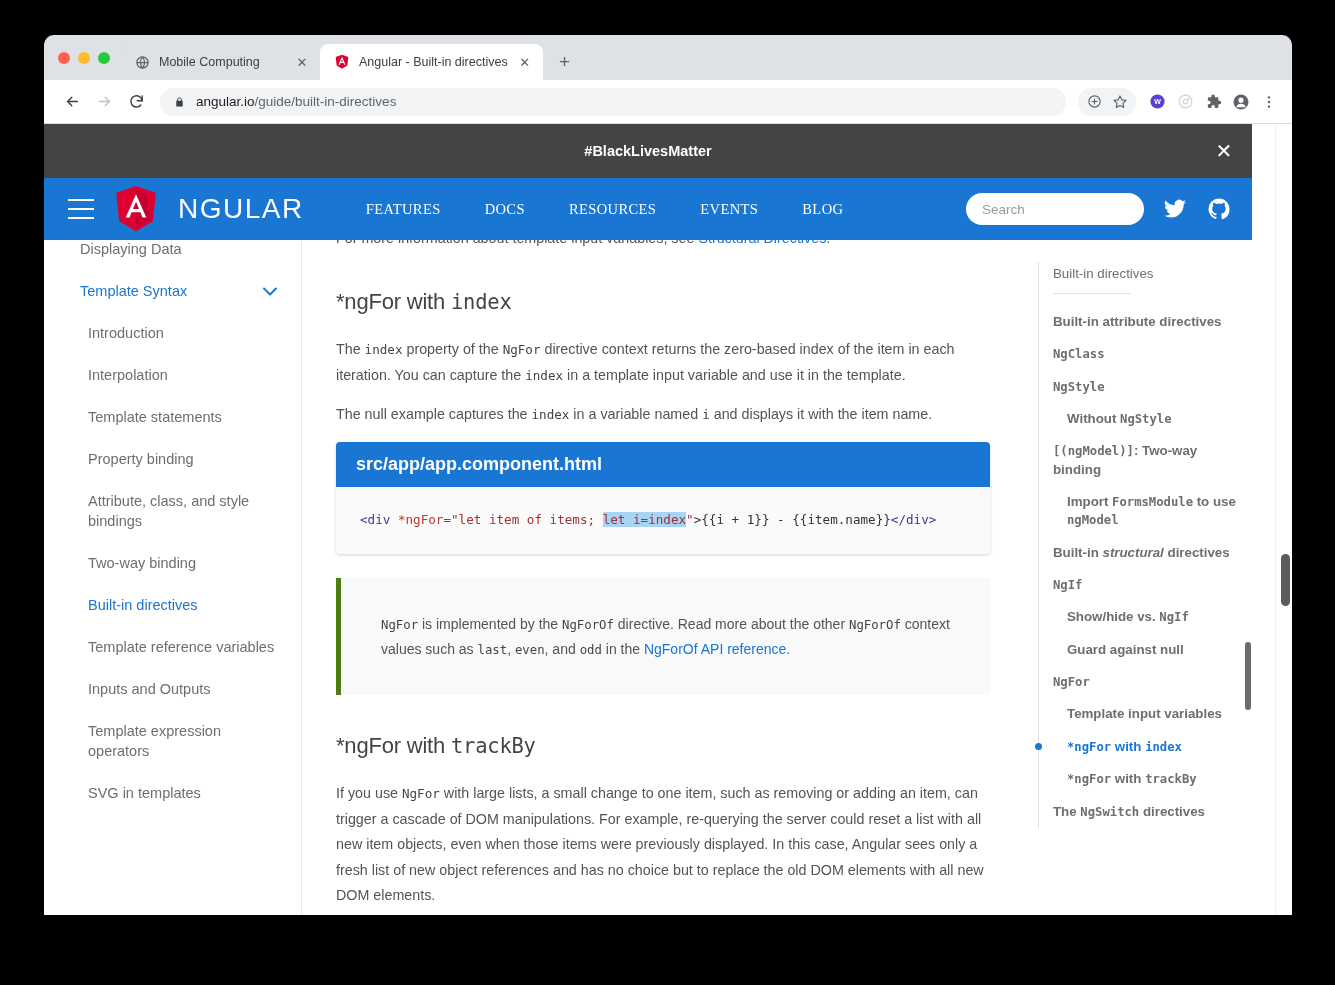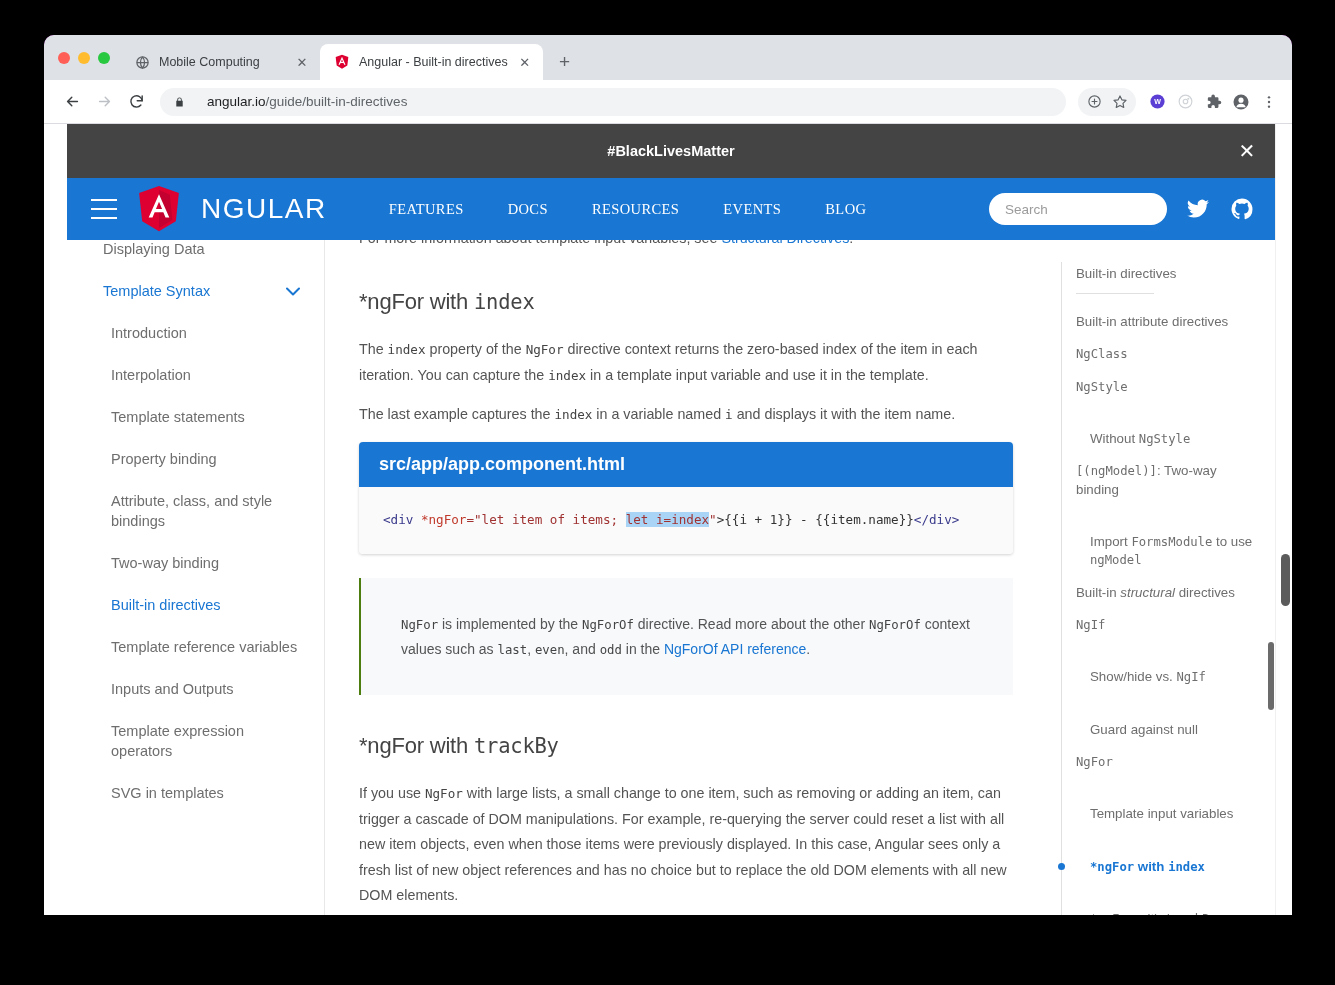--- a/index.html
+++ b/index.html
@@ -92,41 +92,40 @@
     background: #f1f3f4;
     border-radius: 14px;
     display: flex; align-items: center;
     gap: 10px;
     padding: 0 12px 0 14px;
     margin: 0 8px 0 6px;
     font-size: 13.5px;
     color: #5f6368;
   }
   .lock-icon { flex: 0 0 12px; display:flex; align-items:center;}
-  .url-text { white-space: nowrap; overflow: hidden; margin-left: 11px; }
+  .url-text { white-space: nowrap; overflow: hidden; }
   .url-host { color: #202124; }
   .tool-icons { display: flex; align-items: center; gap: 2px; }
   .tool-icon {
     width: 26px; height: 26px;
     display: flex; align-items: center; justify-content: center;
     color: #5f6368;
   }
   .pill-bg {
     display: flex; align-items: center;
     background: #f1f3f4; border-radius: 14px;
     height: 28px; padding: 0 3px; margin-right: 6px;
   }
 
   
   .viewport {
     position: relative;
     height: 791px;
     background: #fff;
     overflow: hidden;
-    padding-left: 23px;
   }
 
   
   .banner {
     height: 54px;
     background: #444;
     color: #fff;
     display: flex; align-items: center; justify-content: center;
     font-size: 14.5px;
     font-weight: bold;
@@ -284,21 +283,21 @@
   .copy-btn {
     position: absolute; top: 12px; right: 12px;
     width: 26px; height: 26px;
     color: #aebfd0;
   }
 
   
   .callout {
     max-width: 676px;
     background: #f7f9fb;
-    border-left: 2px solid #4d7c0f;
+    border-left: 5px solid #4d7c0f;
     padding: 34px 30px 34px 40px;
     margin: 18px 0 26px 0;
   }
   .callout p {
     font-size: 14px; line-height: 1.78; color: #545454; margin: 0;
   }
   .callout a { color: #1976d2; text-decoration: none; }
 
   
   .toc-col {
@@ -312,22 +311,23 @@
   .toc-head {
     font-size: 13.3px; color: #6e6e6e;
     padding: 4px 0 10px 0;
   }
   .toc-divider { height:1px; background:#e0e0e0; width: 78px; margin: 2px 0 12px 0; }
   .toc-item {
     font-size: 13.3px; color: #6e6e6e;
     padding: 7px 0;
     line-height: 1.38;
     position: relative;
-  }
-  .toc-item.lvl2 { padding-left: 14px; margin-top: 20px; }
+    font-weight: bold;
+  }
+  .toc-item.lvl2 { padding-left: 14px; }
   .toc-item.active { color: #1976d2; font-weight: bold; }
   .toc-item.active code { color: #1976d2; }
   .toc-dot {
     position: absolute; left: -18px; top: 12px;
     width: 7px; height: 7px; border-radius: 50%;
     background: #1976d2;
   }
   .toc-item code { font-size: 0.92em; color: #6e6e6e; }
   .toc-item i { font-style: italic; }
 
@@ -546,21 +546,21 @@
 
       <div class="main-col">
         <div class="main-inner">
 
           <p class="doc-p clipped"><span>For more information about template input variables, see </span><a href="#">Structural Directives</a><span>.</span></p>
 
           <h2 class="doc-h2"><span>*ngFor with </span><code>index</code></h2>
 
           <p class="doc-p"><span>The </span><code>index</code><span> property of the </span><code>NgFor</code><span> directive context returns the zero-based index of the item in each iteration. You can capture the </span><code>index</code><span> in a template input variable and use it in the template.</span></p>
 
-          <p class="doc-p"><span>The last example captures the </span><code>index</code><span> in a variable named </span><code>i</code><span> and displays it with the item name.</span></p>
+          <p class="doc-p"><span>The null example captures the </span><code>index</code><span> in a variable named </span><code>i</code><span> and displays it with the item name.</span></p>
 
           <div class="code-card">
             <div class="code-title">src/app/app.component.html</div>
             <div class="code-body"><span class="tok-tag">&lt;div </span><span class="tok-attr">*ngFor</span><span class="tok-str">="let item of items; </span><span class="tok-str tok-hl">let i=index</span><span class="tok-str">"</span><span class="tok-plain">&gt;{{i + 1}} - {{item.name}}</span><span class="tok-tag">&lt;/div&gt;</span><span class="copy-btn">
                 
               </span></div>
           </div>
 
           <div class="callout">
             <p><code>NgFor</code><span> is implemented by the </span><code>NgForOf</code><span> directive. Read more about the other </span><code>NgForOf</code><span> context values such as </span><code>last</code><span>, </span><code>even</code><span>, and </span><code>odd</code><span> in the </span><a href="#">NgForOf API reference</a><span>.</span></p>

